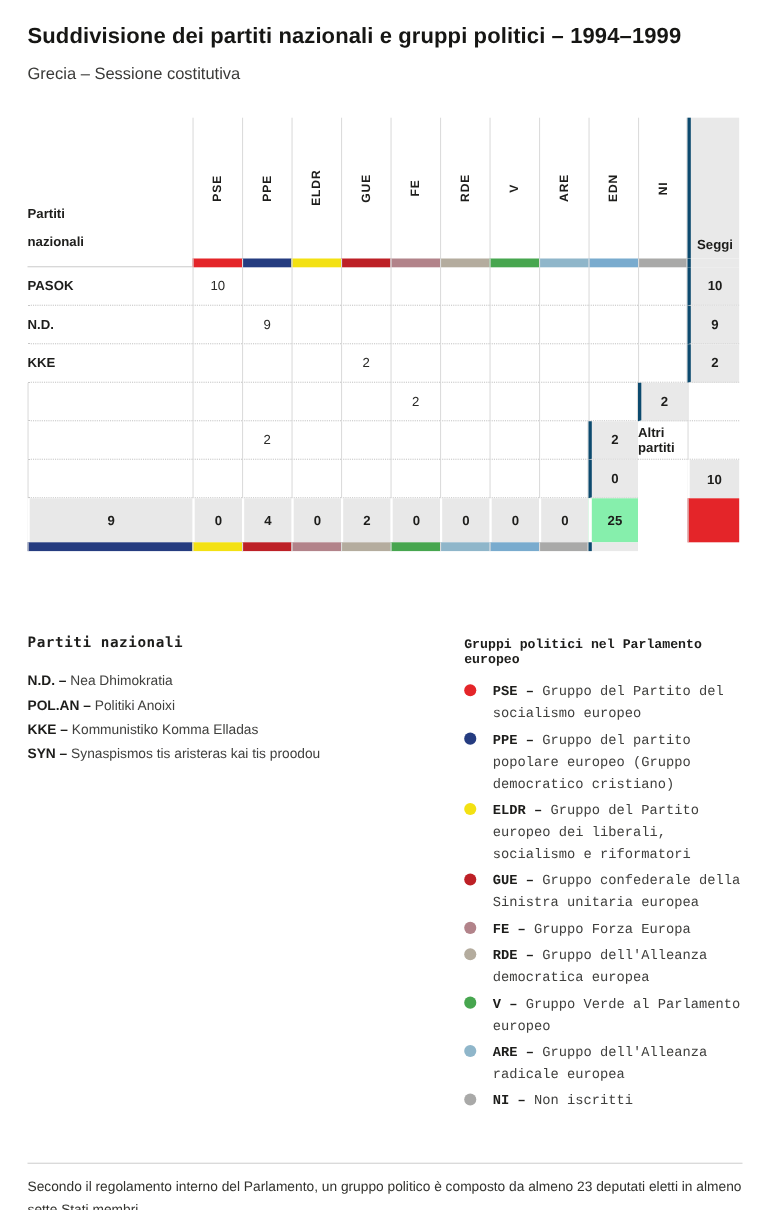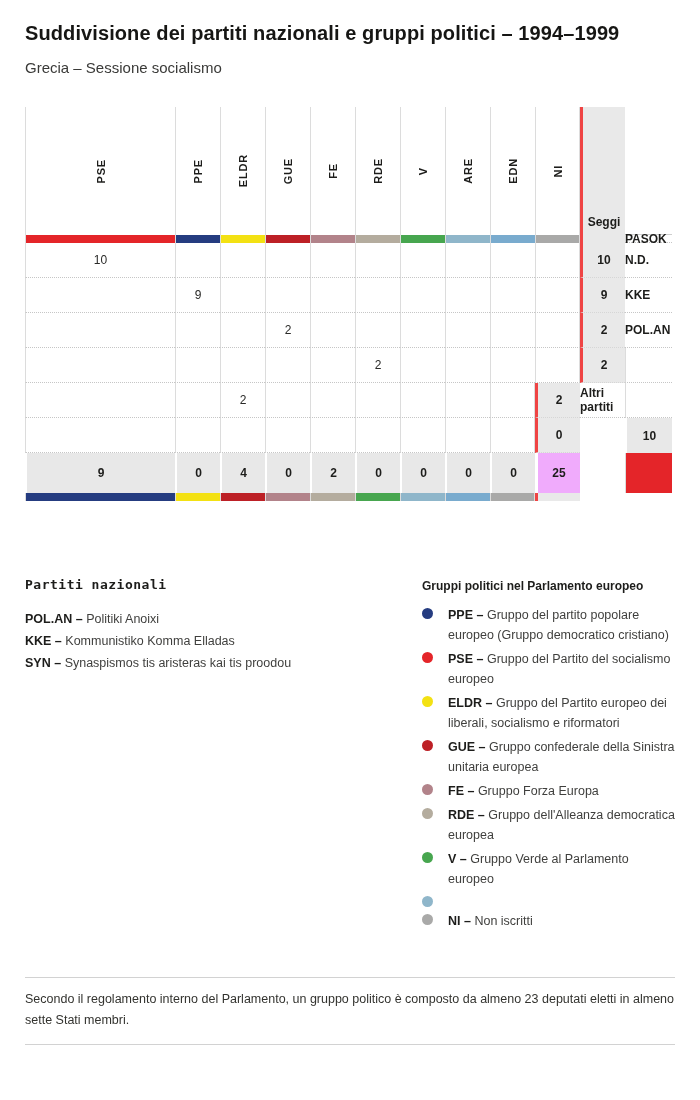--- a/index.html
+++ b/index.html
@@ -23,56 +23,58 @@
     width:647px;
   }
   .cell{font-size:12px;box-sizing:border-box;}
   .gcol{border-left:1px solid #dcdcdc;}
   .gcol-last{border-right:1px solid #dcdcdc;}
   .hdr-label{display:flex;flex-direction:column;justify-content:flex-end;
     font-weight:bold;line-height:26px;padding-bottom:2px;white-space:pre-line;}
   .hdr-group{display:flex;align-items:center;justify-content:center;}
   .hdr-group span{writing-mode:vertical-rl;transform:rotate(180deg);
     font-weight:bold;font-size:11px;letter-spacing:.8px;color:#1d1d1b;}
-  .seggi{background:#e9e9e9;border-left:3px solid #ef4444;font-weight:bold;}
+  .seggi{background:#e9e9e9;border-left:3px solid #0c4a6e;font-weight:bold;}
   .hdr-seggi{display:flex;align-items:flex-end;justify-content:center;padding-bottom:6px;font-size:12px;}
   .bar-label{border-bottom:1px solid #cfcfcf;}
   .rowlabel{display:flex;align-items:center;font-weight:bold;border-bottom:1px dotted #c6c6c6;}
   .vcell{display:flex;align-items:center;justify-content:center;border-bottom:1px dotted #c6c6c6;color:#2a2a28;}
   .seggi-val{display:flex;align-items:center;justify-content:center;border-bottom:1px dotted #d6d6d6;}
   .tot{background:#e8e8e8;border-left:2px solid #ffffff;display:flex;align-items:center;justify-content:center;font-weight:bold;}
-  .tot-seggi{background:#f0abfc;border-left:3px solid #ffffff;display:flex;align-items:center;justify-content:center;font-weight:bold;}
+  .tot-seggi{background:#86efac;border-left:3px solid #ffffff;display:flex;align-items:center;justify-content:center;font-weight:bold;}
 
   
   .legends{display:flex;margin-top:76px;}
   .legend-left{width:397px;}
   .legend-left h3{margin:0 0 16px 0;font-family:"DejaVu Sans Mono","Liberation Mono",monospace;
     font-size:13px;font-weight:bold;letter-spacing:.5px;color:#1d1d1b;}
   .party-item{font-size:12.5px;line-height:22px;color:#3f3f3d;}
   .party-item b{color:#1d1d1b;}
-  .legend-right{width:253px;}
+  .legend-right{width:253px;font-family:Liberation Mono, monospace;}
   .legend-right h3{margin:2px 0 12px 0;font-size:12px;font-weight:bold;color:#1d1d1b;}
   .group-item{display:flex;margin-bottom:4px;}
   .group-dot{width:11px;height:11px;border-radius:50%;flex:0 0 11px;margin-top:3px;margin-right:15px;}
   .group-text{font-size:12.5px;line-height:20px;color:#3f3f3d;}
   .group-text b{color:#1d1d1b;}
 
   
   .footnote{margin-top:42px;border-top:1px solid #d2d2d2;border-bottom:1px solid #d2d2d2;
     padding:11px 0 13px 0;font-size:12.5px;line-height:21px;color:#33332f;}
 </style>
 </head>
 <body>
 
 <div class="page">
 
   <div class="title">Suddivisione dei partiti nazionali e gruppi politici – 1994–1999</div>
-  <div class="subtitle">Grecia – Sessione socialismo</div>
+  <div class="subtitle">Grecia – Sessione costitutiva</div>
 
   <div id="table-grid">
+      <div class="cell hdr-label">Partiti
+nazionali</div>
       <div class="cell hdr-group gcol">
         <span>PSE</span>
       </div>
       <div class="cell hdr-group gcol">
         <span>PPE</span>
       </div>
       <div class="cell hdr-group gcol">
         <span>ELDR</span>
       </div>
       <div class="cell hdr-group gcol">
@@ -138,21 +140,20 @@
       <div class="cell vcell gcol"></div>
       <div class="cell vcell gcol"></div>
       <div class="cell vcell gcol">2</div>
       <div class="cell vcell gcol"></div>
       <div class="cell vcell gcol"></div>
       <div class="cell vcell gcol"></div>
       <div class="cell vcell gcol"></div>
       <div class="cell vcell gcol"></div>
       <div class="cell vcell gcol gcol-last"></div>
       <div class="cell seggi seggi-val">2</div>
-      <div class="cell rowlabel">POL.AN</div>
       <div class="cell vcell gcol"></div>
       <div class="cell vcell gcol"></div>
       <div class="cell vcell gcol"></div>
       <div class="cell vcell gcol"></div>
       <div class="cell vcell gcol"></div>
       <div class="cell vcell gcol">2</div>
       <div class="cell vcell gcol"></div>
       <div class="cell vcell gcol"></div>
       <div class="cell vcell gcol"></div>
       <div class="cell vcell gcol gcol-last"></div>
@@ -203,37 +204,38 @@
       <div class="cell gcol" style="background: rgb(143, 182, 202);"></div>
       <div class="cell gcol" style="background: rgb(121, 171, 206);"></div>
       <div class="cell gcol gcol-last" style="background: rgb(169, 169, 168);"></div>
       <div class="cell seggi"></div>
     </div>
 
   <div class="legends">
     <div class="legend-left">
       <h3>Partiti nazionali</h3>
       <div id="party-legend-list">
+          <div class="party-item"><b>N.D. –</b> <span>Nea Dhimokratia</span></div>
           <div class="party-item"><b>POL.AN –</b> <span>Politiki Anoixi</span></div>
           <div class="party-item"><b>KKE –</b> <span>Kommunistiko Komma Elladas</span></div>
           <div class="party-item"><b>SYN –</b> <span>Synaspismos tis aristeras kai tis proodou</span></div>
         </div>
     </div>
     <div class="legend-right">
       <h3>Gruppi politici nel Parlamento europeo</h3>
       <div id="group-legend-list">
           <div class="group-item">
+            <span class="group-dot" style="background: rgb(228, 37, 41);"></span>
+            <span class="group-text"><b>PSE –</b> <span>Gruppo del Partito del socialismo europeo</span></span>
+          </div>
+          <div class="group-item">
             <span class="group-dot" style="background: rgb(37, 60, 128);"></span>
             <span class="group-text"><b>PPE –</b> <span>Gruppo del partito popolare europeo (Gruppo democratico cristiano)</span></span>
           </div>
           <div class="group-item">
-            <span class="group-dot" style="background: rgb(228, 37, 41);"></span>
-            <span class="group-text"><b>PSE –</b> <span>Gruppo del Partito del socialismo europeo</span></span>
-          </div>
-          <div class="group-item">
             <span class="group-dot" style="background: rgb(243, 225, 19);"></span>
             <span class="group-text"><b>ELDR –</b> <span>Gruppo del Partito europeo dei liberali, socialismo e riformatori</span></span>
           </div>
           <div class="group-item">
             <span class="group-dot" style="background: rgb(189, 32, 38);"></span>
             <span class="group-text"><b>GUE –</b> <span>Gruppo confederale della Sinistra unitaria europea</span></span>
           </div>
           <div class="group-item">
             <span class="group-dot" style="background: rgb(178, 131, 138);"></span>
             <span class="group-text"><b>FE –</b> <span>Gruppo Forza Europa</span></span>
@@ -241,20 +243,21 @@
           <div class="group-item">
             <span class="group-dot" style="background: rgb(180, 172, 158);"></span>
             <span class="group-text"><b>RDE –</b> <span>Gruppo dell'Alleanza democratica europea</span></span>
           </div>
           <div class="group-item">
             <span class="group-dot" style="background: rgb(71, 166, 79);"></span>
             <span class="group-text"><b>V –</b> <span>Gruppo Verde al Parlamento europeo</span></span>
           </div>
           <div class="group-item">
             <span class="group-dot" style="background: rgb(143, 182, 202);"></span>
+            <span class="group-text"><b>ARE –</b> <span>Gruppo dell'Alleanza radicale europea</span></span>
           </div>
           <div class="group-item">
             <span class="group-dot" style="background: rgb(169, 169, 168);"></span>
             <span class="group-text"><b>NI –</b> <span>Non iscritti</span></span>
           </div>
         </div>
     </div>
   </div>
 
   <div class="footnote">Secondo il regolamento interno del Parlamento, un gruppo politico è composto da almeno 23 deputati eletti in almeno sette Stati membri.</div>

